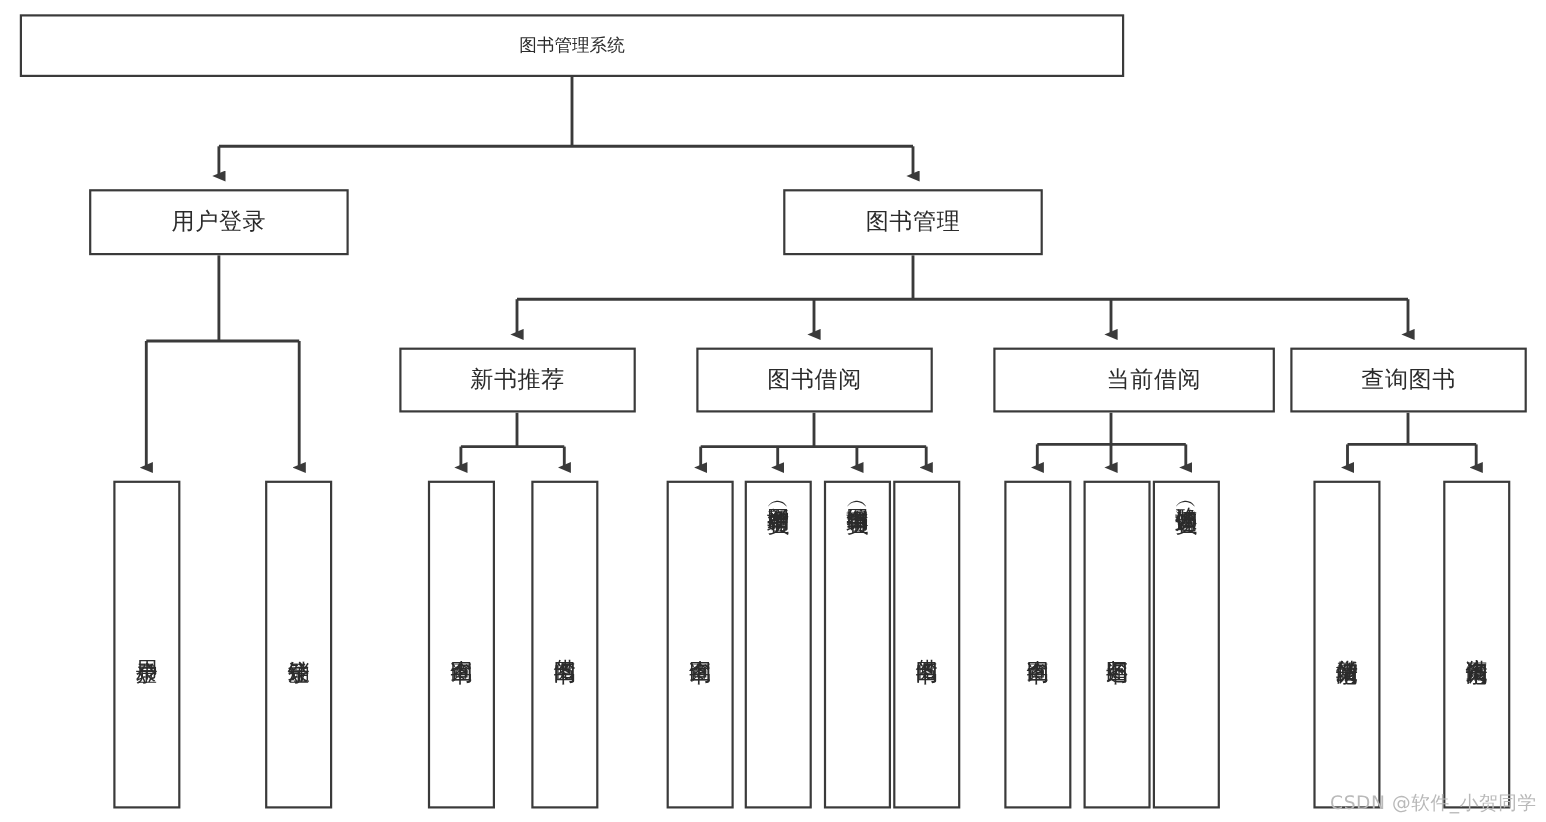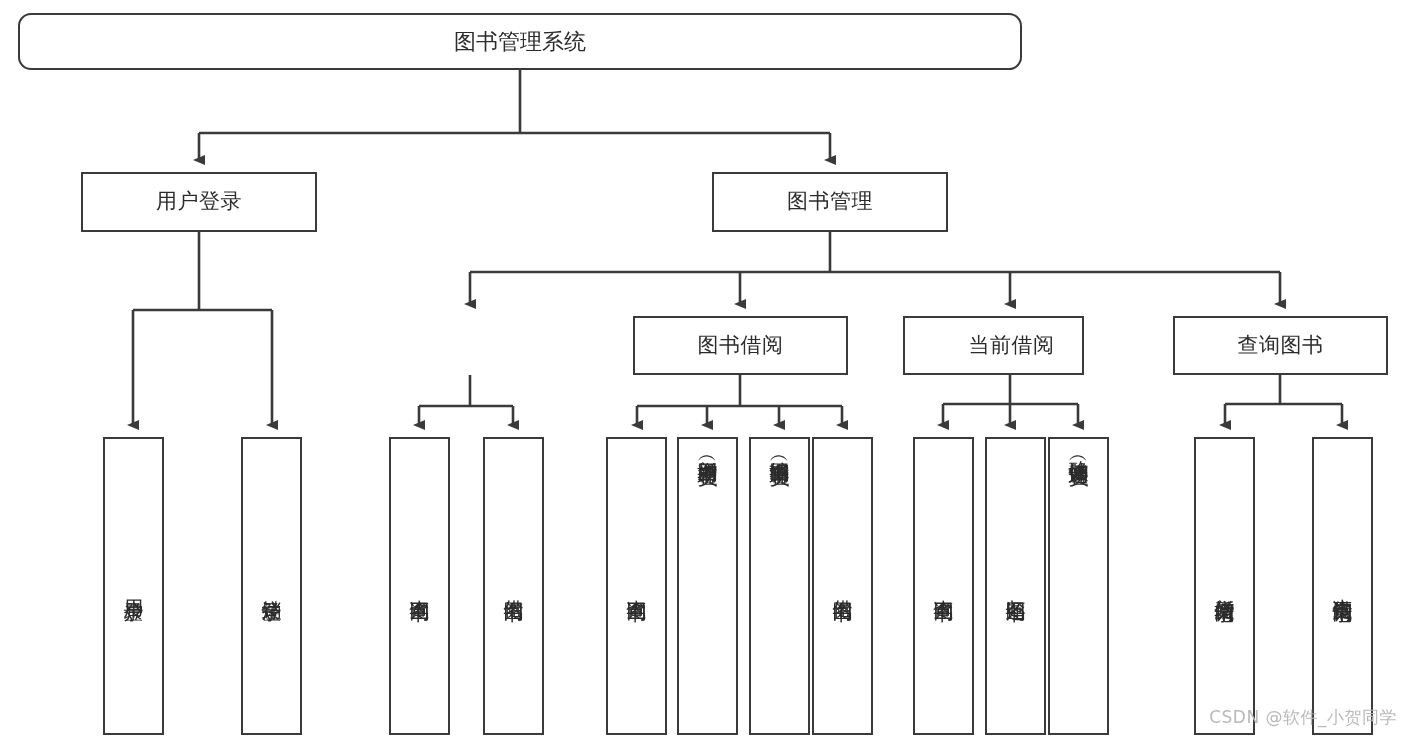--- a/index.html
+++ b/index.html
@@ -34,22 +34,21 @@
     align-items: center;
     justify-content: center;
     color: #2b2b2b;
   }
   .node.h {
     font-size: 21px;
     line-height: 1.2;
     letter-spacing: 0.5px;
   }
   .node.root {
-    font-size: 22px;
-    border-radius: 13px;
+    font-size: 16px;
   }
   .leaf {
     position: absolute;
     box-sizing: border-box;
     border: 2.5px solid #3a3a3a;
     background: #ffffff;
     display: flex;
     align-items: flex-start;
     justify-content: center;
     overflow: hidden;
@@ -66,21 +65,21 @@
   }
   .leaf.center .vtext {
     padding-top: 0;
   }
   .leaf.center {
     align-items: center;
   }
   #watermark {
     position: absolute;
     right: 8px;
-    bottom: 18px;
+    bottom: 6px;
     font-size: 17px;
     color: #b9b9b9;
     letter-spacing: 0.5px;
     white-space: nowrap;
   }
 </style>
 </head>
 <body>
 
 <div id="stage">
@@ -139,24 +138,27 @@
     <span>图书管理系统</span>
   </div>
 
   <div class="node h" style="left:81px; top:172px; width:236px; height:60px;">
     <span>用户登录</span>
   </div>
   <div class="node h" style="left:712px; top:172px; width:236px; height:60px;">
     <span>图书管理</span>
   </div>
 
+  <div class="node h" style="left:363px; top:316px; width:215px; height:59px;">
+    <span>新书推荐</span>
+  </div>
   <div class="node h" style="left:633px; top:316px; width:215px; height:59px;align-items:center;">
     <span>图书借阅</span>
   </div>
-  <div class="node h" style="left:903px; top:316px; width:181px; height:59px;padding-left:36px;">
+  <div class="node h" style="left:903px; top:316px; width:256px; height:59px;padding-left:36px;">
     <span>当前借阅</span>
   </div>
   <div class="node h" style="left:1173px; top:316px; width:215px; height:59px;">
     <span>查询图书</span>
   </div>
 
   <div class="leaf center" style="left:103px; top:437px; width:61px; height:298px;">
     <span class="vtext">用户登录</span>
   </div>
   <div class="leaf center" style="left:241px; top:437px; width:61px; height:298px;">

